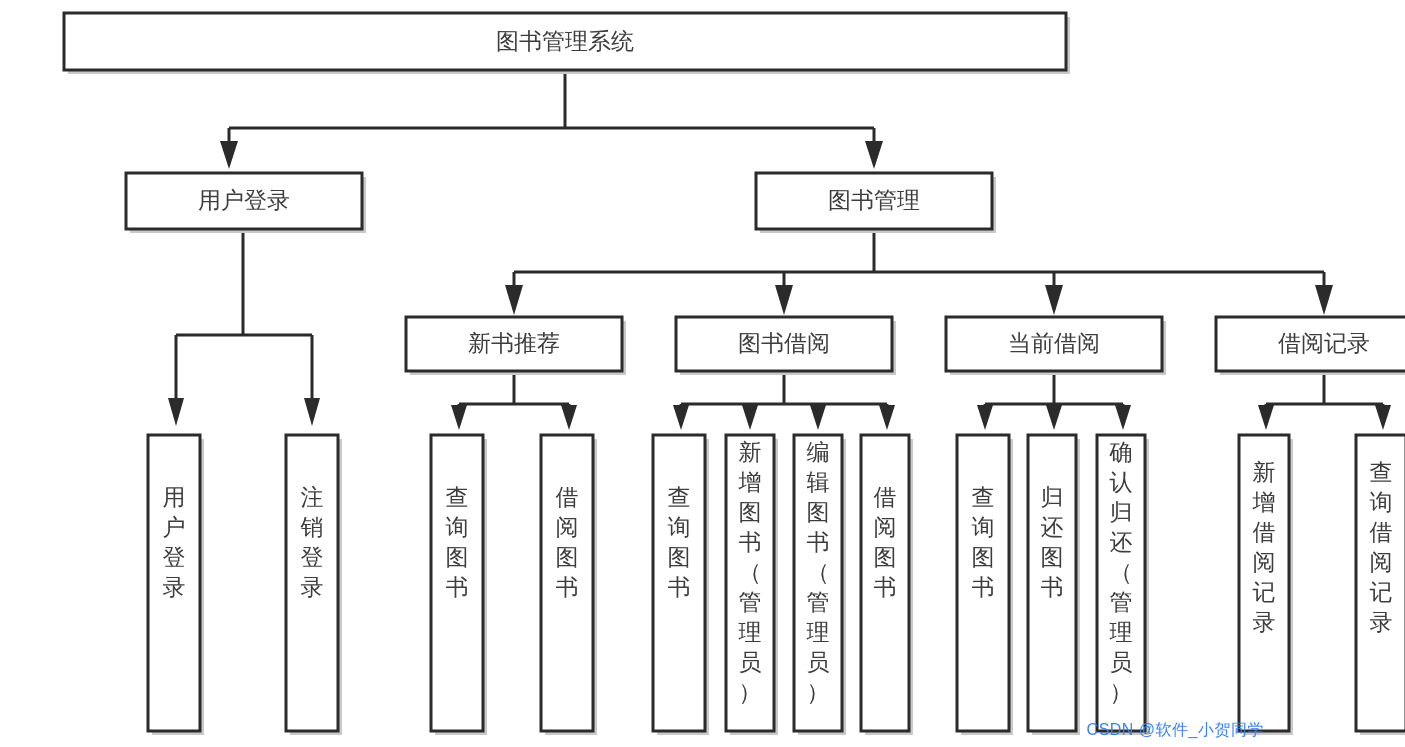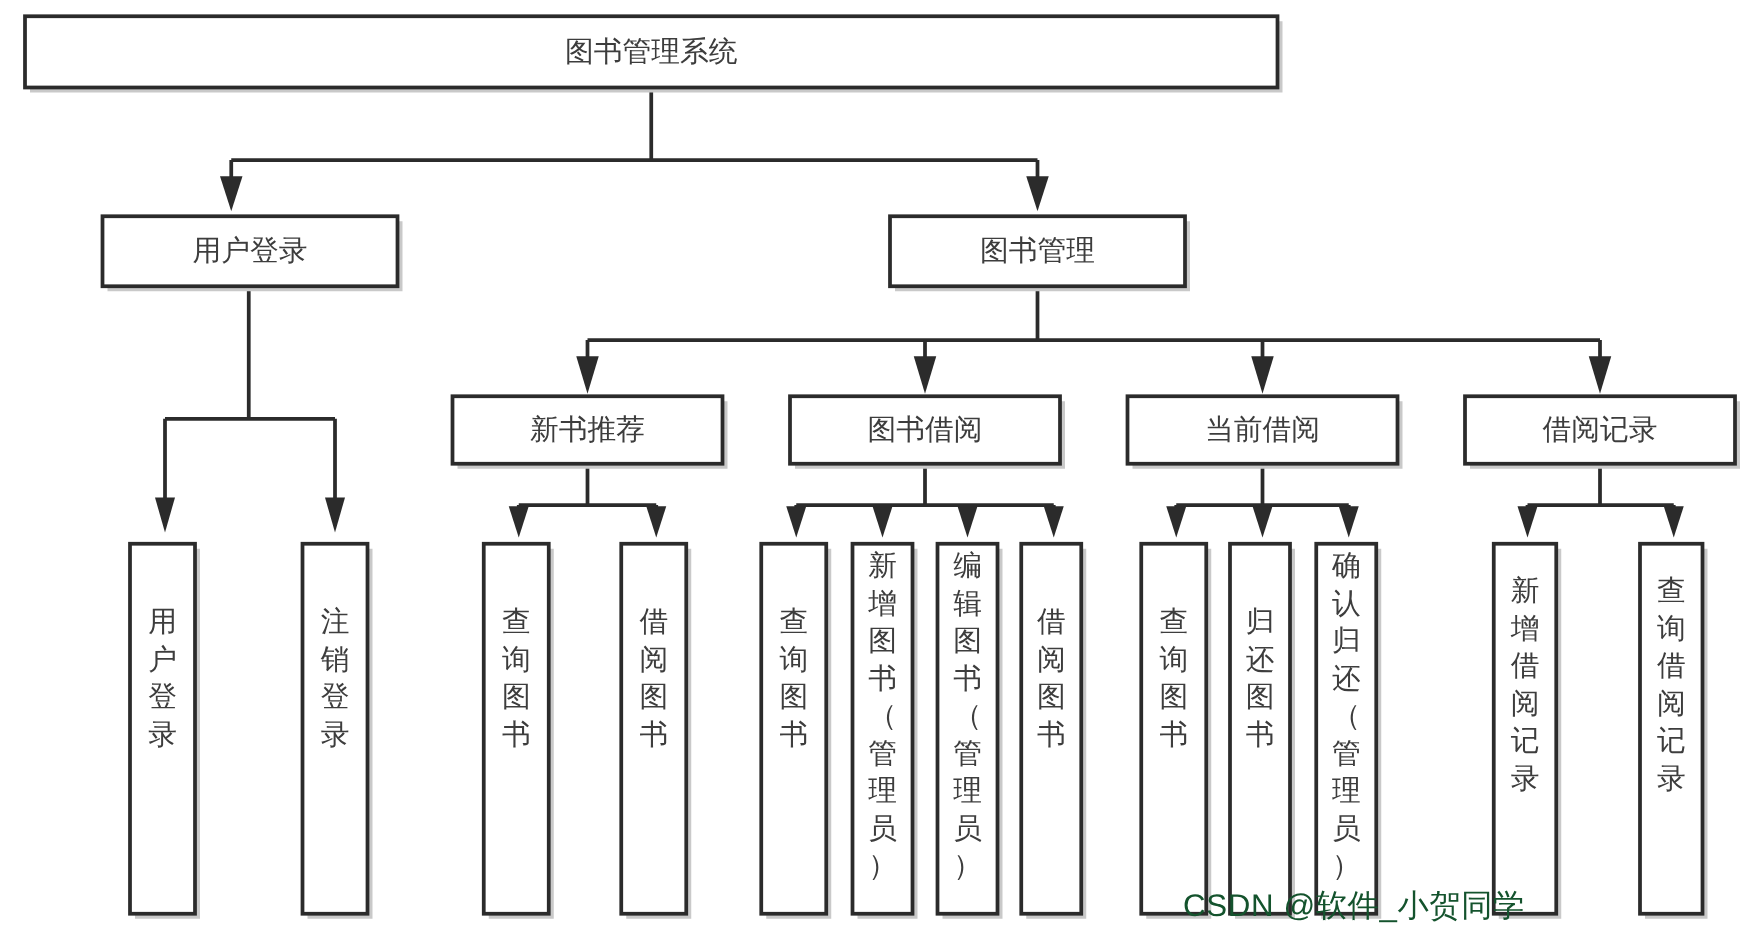--- a/index.html
+++ b/index.html
@@ -11,20 +11,21 @@
     width: 1405px;
     height: 747px;
     font-family: "Liberation Sans", "DejaVu Sans", sans-serif;
     overflow: hidden;
     position: relative;
   }
   #diagram-root {
     position: relative;
     width: 1228px;
     height: 747px;
+    margin-left: 44px;
   }
   svg.diagram-canvas {
     position: absolute;
     left: 0;
     top: 0;
     width: 1405px;
     height: 747px;
   }
   .node-box {
     fill: #ffffff;
@@ -55,22 +56,22 @@
     fill: #3d3d3d;
     font-family: "Liberation Sans", "DejaVu Sans", sans-serif;
     font-size: 23px;
     text-anchor: middle;
   }
   .watermark-text {
     position: absolute;
     right: 8px;
     bottom: 6px;
     font-family: "Liberation Sans", "DejaVu Sans", sans-serif;
-    font-size: 25px;
-    color: #14532d;
+    font-size: 16px;
+    color: #3b82f6;
     white-space: nowrap;
     letter-spacing: 0.5px;
   }
 </style>
 </head>
 <body>
 
 <div id="diagram-root">
 
   <svg class="diagram-canvas" viewBox="0 0 1405 747">

